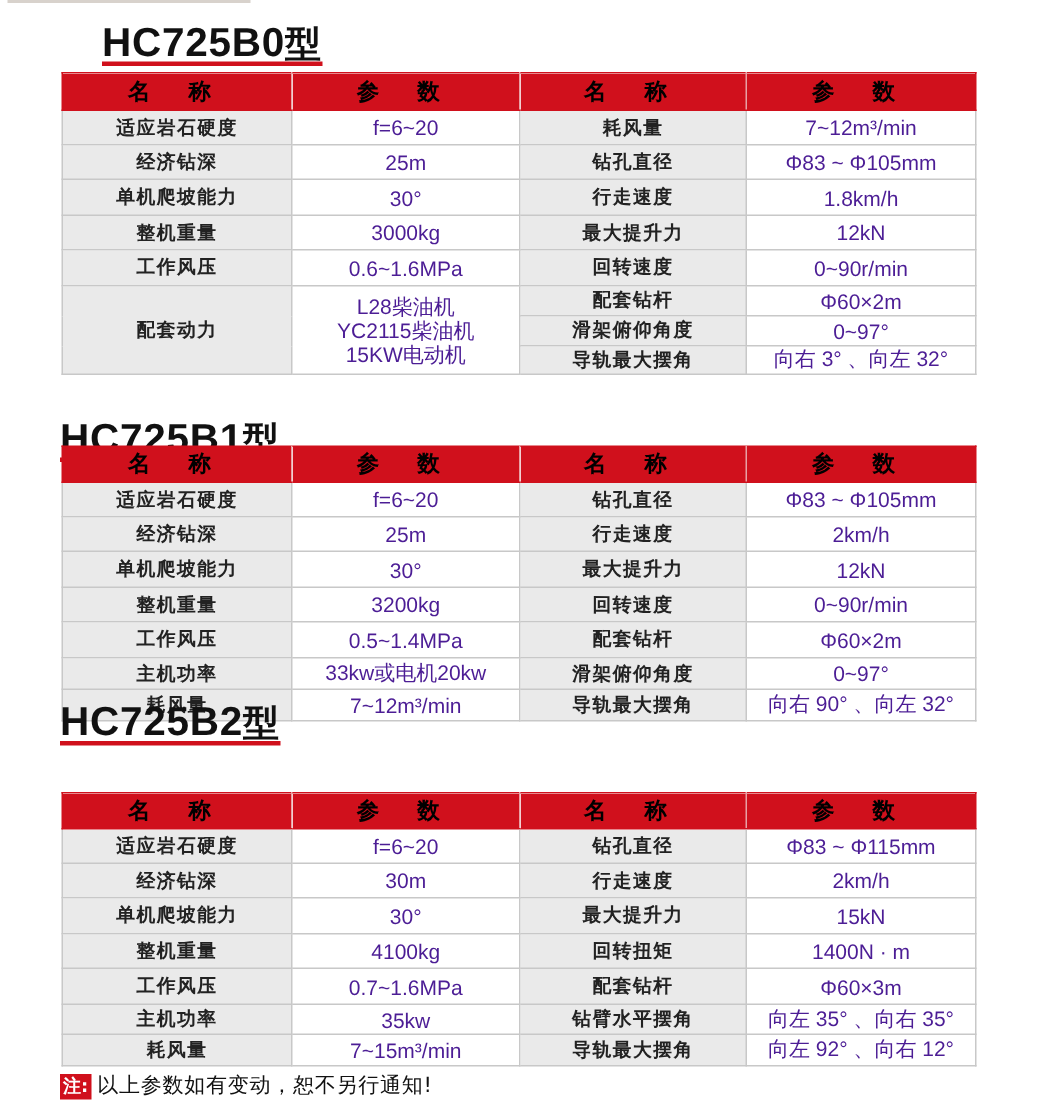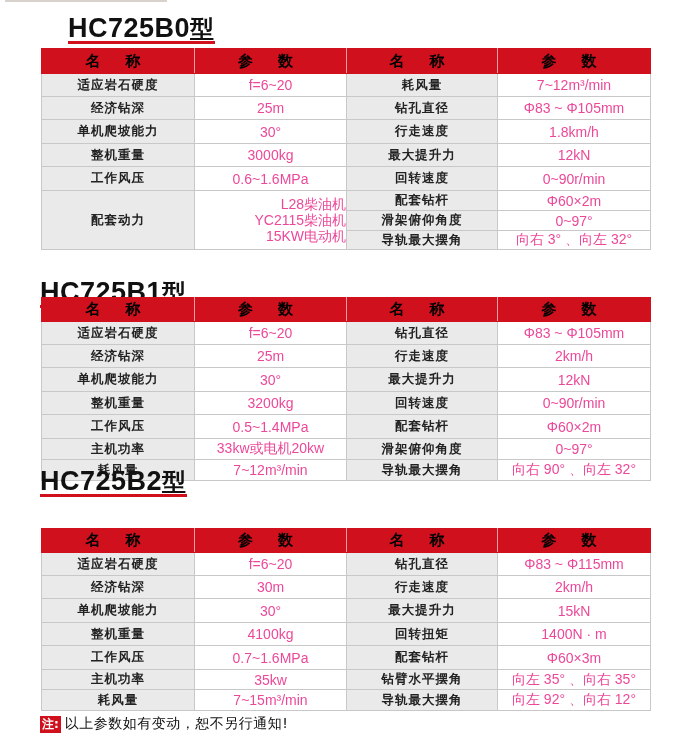--- a/index.html
+++ b/index.html
@@ -33,25 +33,25 @@
     font-size: 15px; font-weight: bold; letter-spacing: 10px;
     border-color: #d0101c;
     border-right: 1px solid #e8a0a4;
   }
   table.spec th:last-child { border-right-color: #d0101c; }
   table.spec td.name {
     background: #eaeaea; font-size: 12.5px; font-weight: bold; color: #222;
     letter-spacing: 1px;
   }
   table.spec td.val {
-    background: #ffffff; font-size: 14px; color: #ec4899;
+    background: #ffffff; font-size: 14px; color: #4c1d95;
     font-family: "Liberation Sans", "DejaVu Sans", sans-serif;
   }
   table.spec td.val.multi { line-height: 16px; white-space: normal; }
-  table.spec td.val .line { display: block; text-align: right; }
+  table.spec td.val .line { display: block; }
 
   .note {
     position: absolute; left: 40px; top: 713px; height: 22px;
     display: flex; align-items: center; gap: 4px;
   }
   .note .note-tag {
     background: #d0101c; color: #fff; font-size: 12px; font-weight: bold;
     padding: 1px 2px; line-height: 15px;
   }
   .note .note-text { font-size: 14px; color: #111; letter-spacing: 0.5px; }

